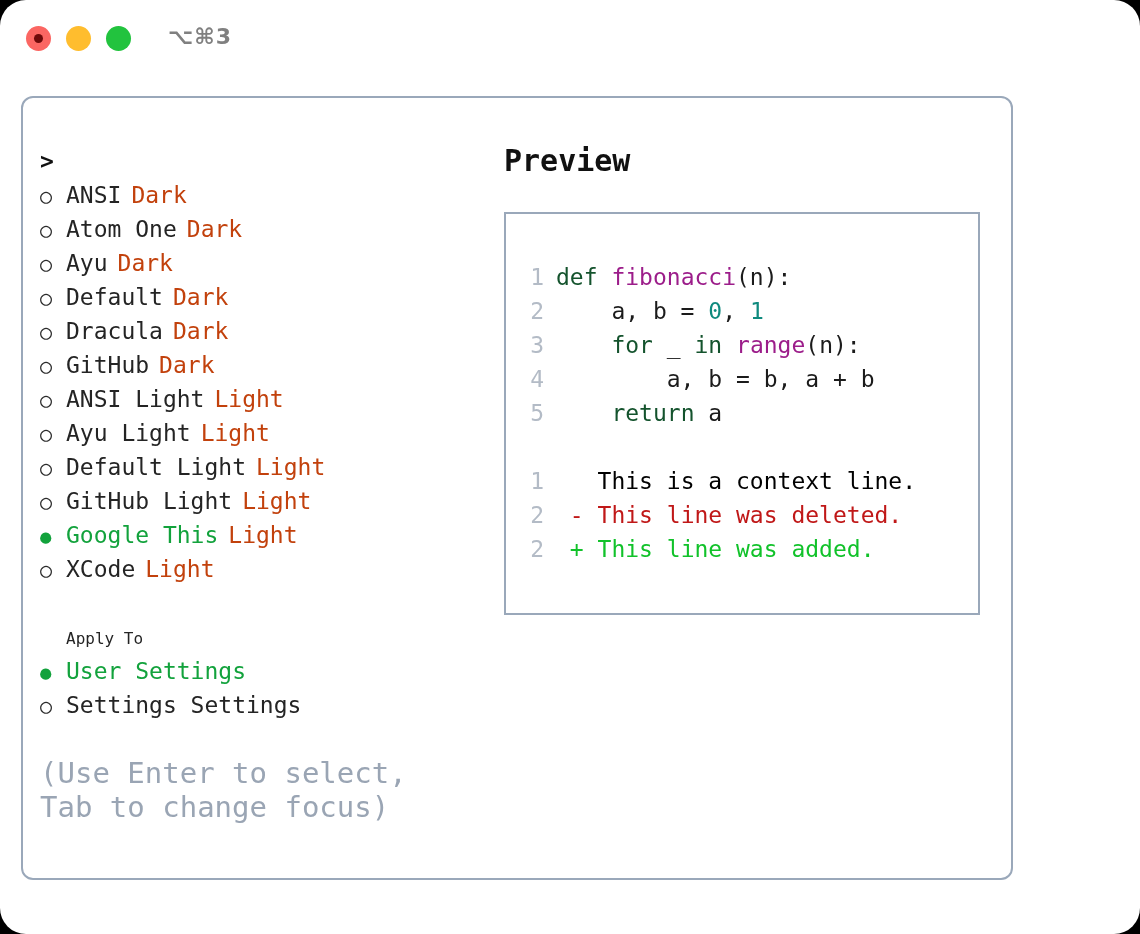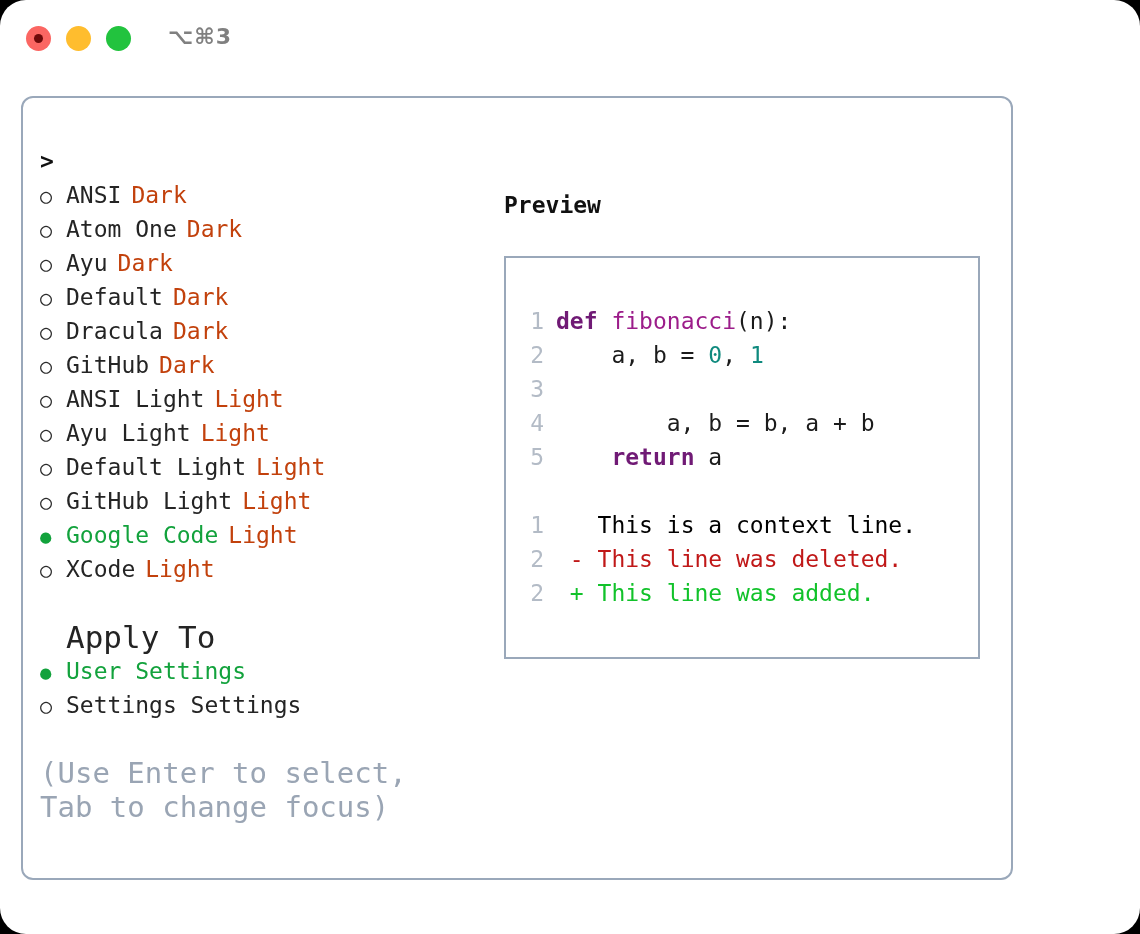--- a/index.html
+++ b/index.html
@@ -139,21 +139,21 @@
     color: #c2410c;
     margin-left: 10px;
   }
 
   .section-gap { height: 34px; }
 
   .apply-header {
     display: flex;
     align-items: baseline;
     height: 34px;
-    font-size: 31px;
+    font-size: 16px;
     line-height: 34px;
   }
   .apply-header .marker { color: transparent; }
   .apply-header .row-label { color: #242424; }
 
   .hint {
     margin-top: 34px;
     font-size: 29px;
     line-height: 34px;
     color: #9aa5b4;
@@ -161,26 +161,25 @@
   }
 
   
   .right-col {
     position: absolute;
     left: 481px;
     top: 46px;
     width: 490px;
   }
   .preview-title {
-    font-size: 23px;
+    font-size: 30px;
     line-height: 34px;
     font-weight: 700;
     color: #111111;
     height: 34px;
-    margin-top: 44px;
   }
   .preview-box {
     margin-top: 34px;
     width: 476px;
     height: 403px;
     border: 2px solid #9aa8ba;
     background: #ffffff;
     box-sizing: border-box;
     position: relative;
   }
@@ -202,21 +201,21 @@
     display: inline-block;
     width: 26px;
     flex: 0 0 26px;
     text-align: right;
     color: #b3bbc6;
     margin-right: 12px;
   }
   .code-text { white-space: pre; }
 
   
-  .tok-kw   { color: #701a75; font-weight: bold; }
+  .tok-kw   { color: #14532d; }
   .tok-fn   { color: #9c1d8a; text-align: center; }
   .tok-num  { color: #0f8a7e; }
   .tok-plain{ color: #1b1b1b; }
 
   .diff-gap { height: 34px; }
   .diff-ctx { color: #000000; }
   .diff-del { color: #c01818; }
   .diff-add { color: #11c22a; }
 </style>
 </head>
@@ -246,21 +245,21 @@
             <div class="row"><span class="marker">○</span><span class="row-label">ANSI</span><span class="row-tag">Dark</span></div>
             <div class="row"><span class="marker">○</span><span class="row-label">Atom One</span><span class="row-tag">Dark</span></div>
             <div class="row"><span class="marker">○</span><span class="row-label">Ayu</span><span class="row-tag">Dark</span></div>
             <div class="row"><span class="marker">○</span><span class="row-label">Default</span><span class="row-tag">Dark</span></div>
             <div class="row"><span class="marker">○</span><span class="row-label">Dracula</span><span class="row-tag">Dark</span></div>
             <div class="row"><span class="marker">○</span><span class="row-label">GitHub</span><span class="row-tag">Dark</span></div>
             <div class="row"><span class="marker">○</span><span class="row-label">ANSI Light</span><span class="row-tag">Light</span></div>
             <div class="row"><span class="marker">○</span><span class="row-label">Ayu Light</span><span class="row-tag">Light</span></div>
             <div class="row"><span class="marker">○</span><span class="row-label">Default Light</span><span class="row-tag">Light</span></div>
             <div class="row"><span class="marker">○</span><span class="row-label">GitHub Light</span><span class="row-tag">Light</span></div>
-            <div class="row is-selected"><span class="marker selected">●</span><span class="row-label">Google Code</span><span class="row-tag">Light</span></div>
+            <div class="row is-selected"><span class="marker selected">●</span><span class="row-label">Google This</span><span class="row-tag">Light</span></div>
             <div class="row"><span class="marker">○</span><span class="row-label">XCode</span><span class="row-tag">Light</span></div>
           </div>
 
         <div class="section-gap"></div>
 
         <div class="apply-header">
           <span class="marker">&nbsp;</span>
           <span class="row-label">Apply To</span>
         </div>
 
@@ -273,21 +272,21 @@
       </div>
 
       <div class="right-col">
         <div class="preview-title">Preview</div>
 
         <div class="preview-box">
           <div class="code-area">
             <div id="code-lines">
                 <div class="code-line"><span class="lineno">1</span><span class="code-text"><span class="tok-kw">def </span><span class="tok-fn">fibonacci</span><span class="tok-plain">(n):</span></span></div>
                 <div class="code-line"><span class="lineno">2</span><span class="code-text"><span class="tok-plain">    a, b = </span><span class="tok-num">0</span><span class="tok-plain">, </span><span class="tok-num">1</span></span></div>
-                <div class="code-line"><span class="lineno">3</span></div>
+                <div class="code-line"><span class="lineno">3</span><span class="code-text"><span class="tok-plain">    </span><span class="tok-kw">for</span><span class="tok-plain"> _ </span><span class="tok-kw">in</span><span class="tok-plain"> </span><span class="tok-fn">range</span><span class="tok-plain">(n):</span></span></div>
                 <div class="code-line"><span class="lineno">4</span><span class="code-text"><span class="tok-plain">        a, b = b, a + b</span></span></div>
                 <div class="code-line"><span class="lineno">5</span><span class="code-text"><span class="tok-plain">    </span><span class="tok-kw">return</span><span class="tok-plain"> a</span></span></div>
               </div>
             <div class="diff-gap"></div>
             <div id="diff-lines">
                 <div class="code-line"><span class="lineno">1</span><span class="code-text diff-ctx">   </span><span class="code-text diff-ctx">This is a context line.</span></div>
                 <div class="code-line"><span class="lineno">2</span><span class="code-text diff-del"> - </span><span class="code-text diff-del">This line was deleted.</span></div>
                 <div class="code-line"><span class="lineno">2</span><span class="code-text diff-add"> + </span><span class="code-text diff-add">This line was added.</span></div>
               </div>
           </div>

